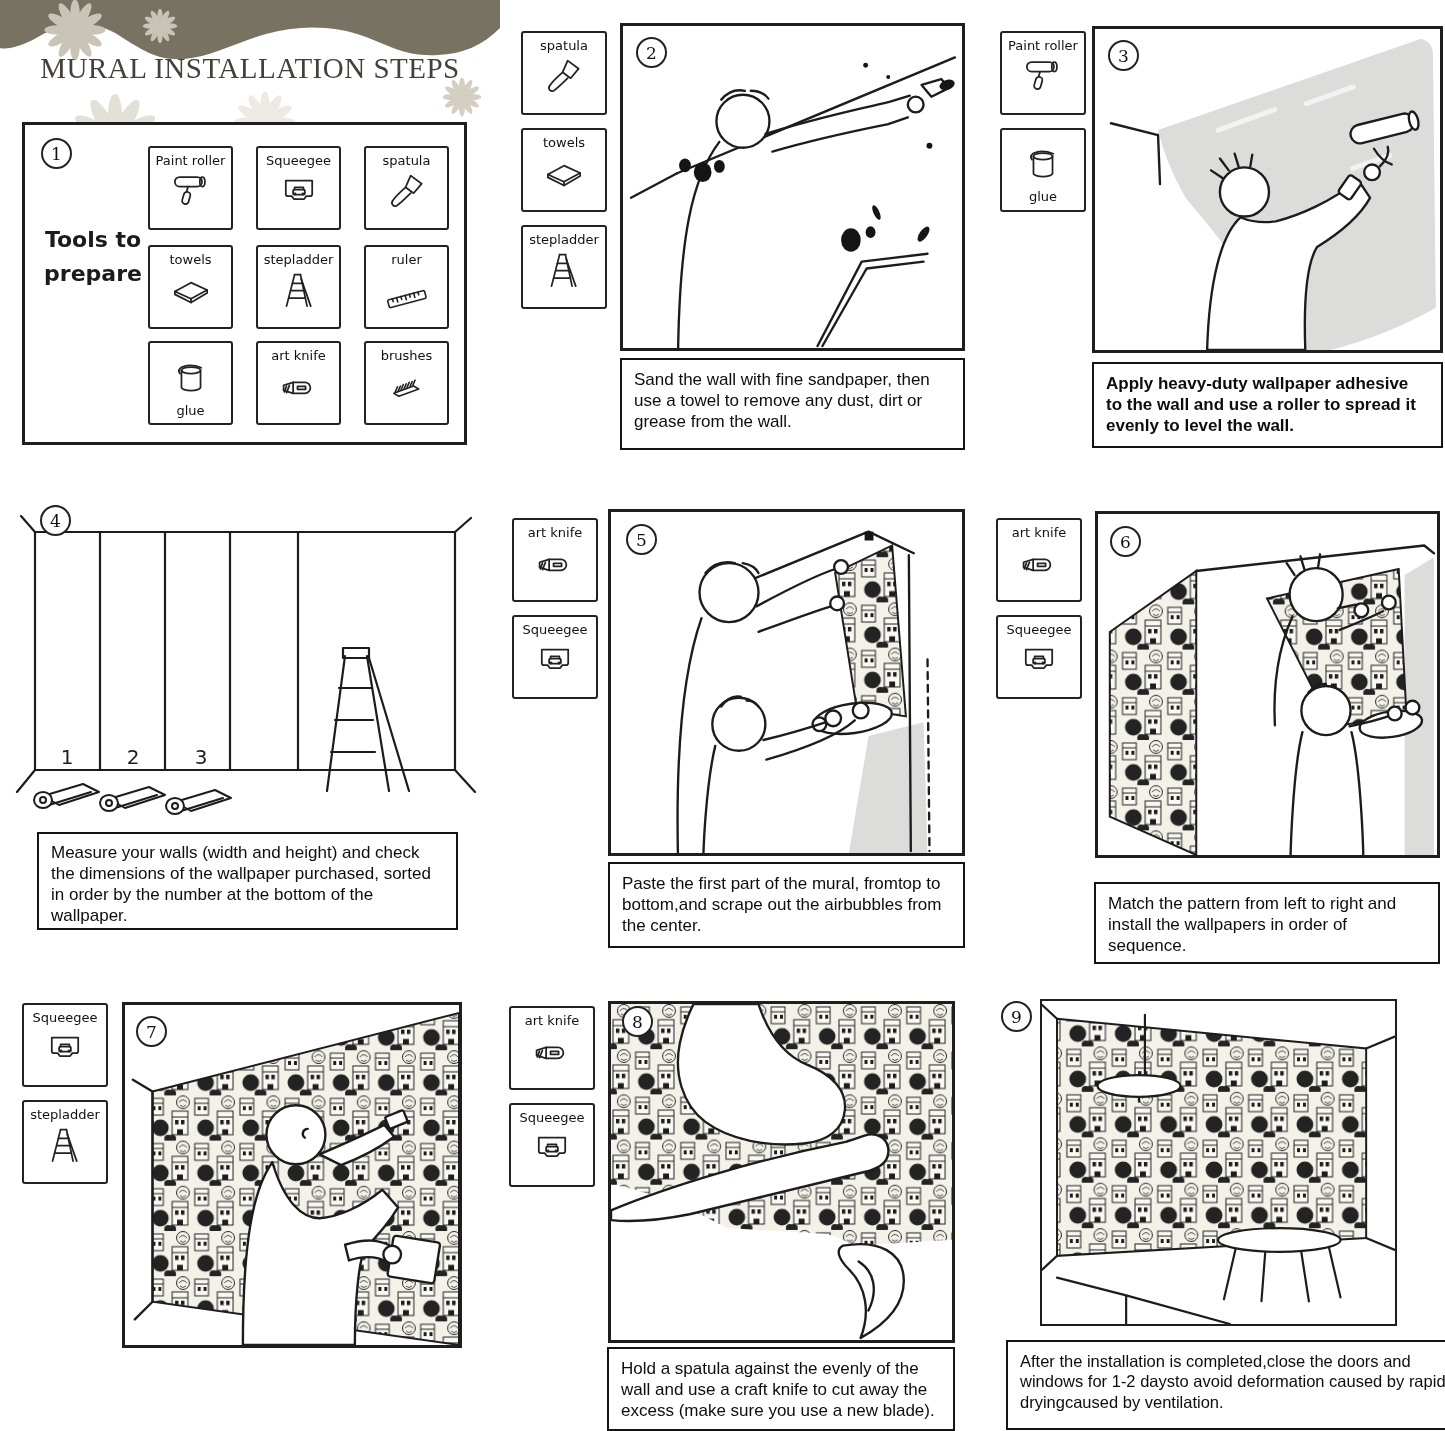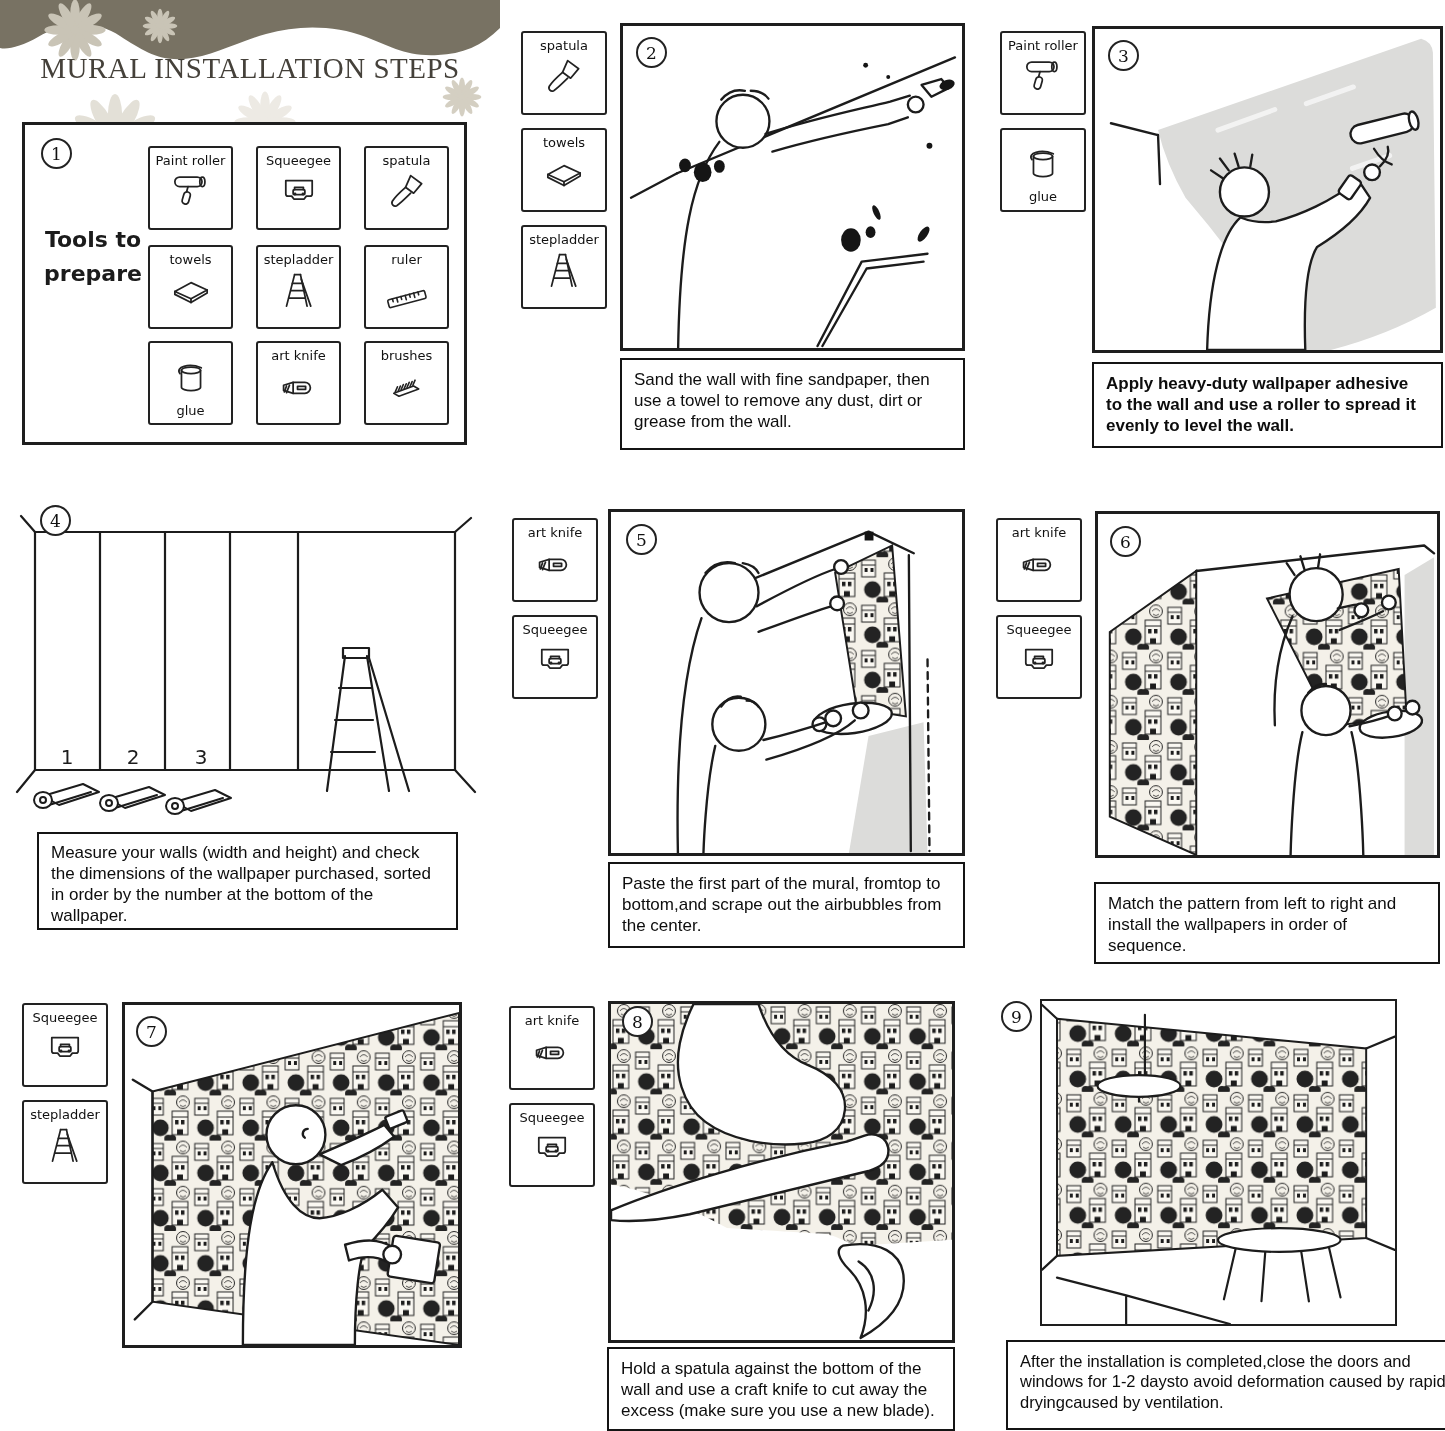--- a/index.html
+++ b/index.html
@@ -498,21 +498,21 @@
       <path d="M150,0 C160,30 175,52 200,62 C225,72 240,88 238,108 C236,128 220,140 196,142 C160,146 120,138 96,120 C72,102 64,70 70,40 C74,20 80,8 84,0 Z"></path>
       <path d="M0,210 C60,185 150,158 240,140 L258,134 C270,130 280,136 282,146 C284,158 276,166 262,170 L80,214 C50,220 20,222 0,220 Z"></path>
       <path d="M236,246 C272,240 298,252 298,282 C298,312 272,330 254,340 C264,314 260,288 242,270 C232,260 228,250 236,246 Z"></path>
       <path d="M252,262 C268,272 272,292 262,312" fill="none"></path>
     </g>
   </svg>
 </div>
 <div class="stepnum" style="left:622px;top:1006px;">
       <span>8</span>
     </div>
-<div class="caption" style="left:607px;top:1347px;width:348px;height:84px;">Hold a spatula against the bottom of the wall and use a craft knife to cut away the excess (make sure you use a new blade).</div>
+<div class="caption" style="left:607px;top:1347px;width:348px;height:84px;">Hold a spatula against the evenly of the wall and use a craft knife to cut away the excess (make sure you use a new blade).</div>
 
 <div class="stepnum" style="left:1001px;top:1001px;">
       <span>9</span>
     </div>
 <div class="frame" style="left:1040px;top:999px;width:357px;height:327px;border-width:2.5px;">
   <svg class="art" viewBox="0 0 357 327">
     <path d="M15,18 L328,48 L328,240 L15,258 Z" fill="url(#wp)" stroke="#1c1c1c" stroke-width="2"></path>
     <g stroke="#1c1c1c" stroke-width="2.2" fill="none" stroke-linecap="round" stroke-linejoin="round">
       <path d="M0,4 L15,18 M357,36 L328,48"></path>
       <path d="M15,258 L0,272 M328,240 L357,252"></path>

